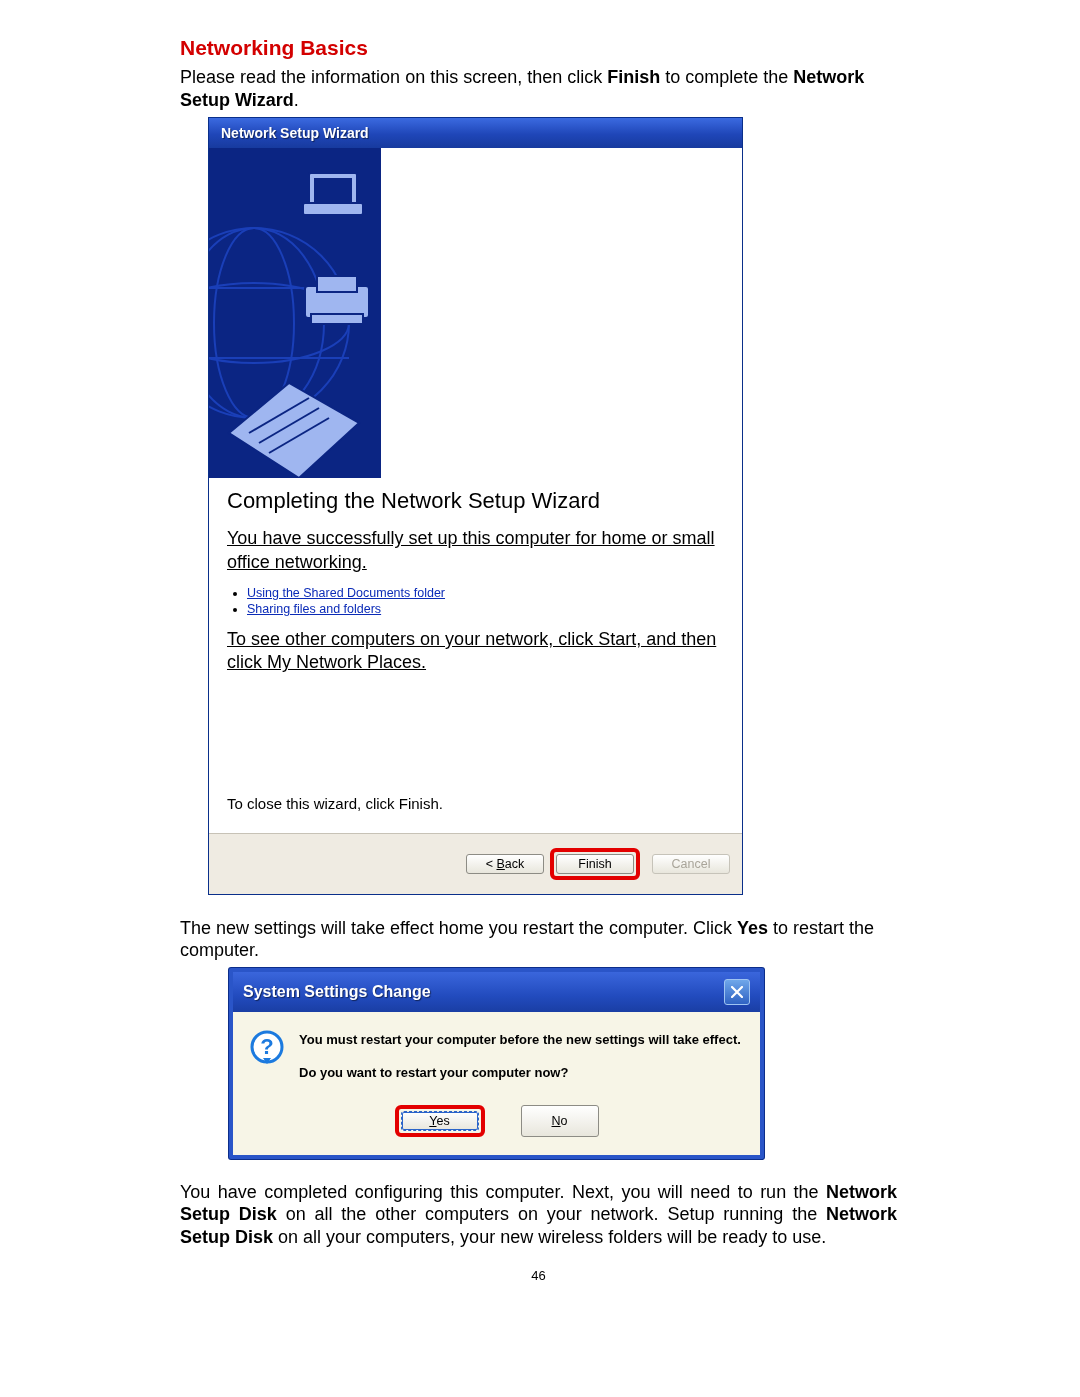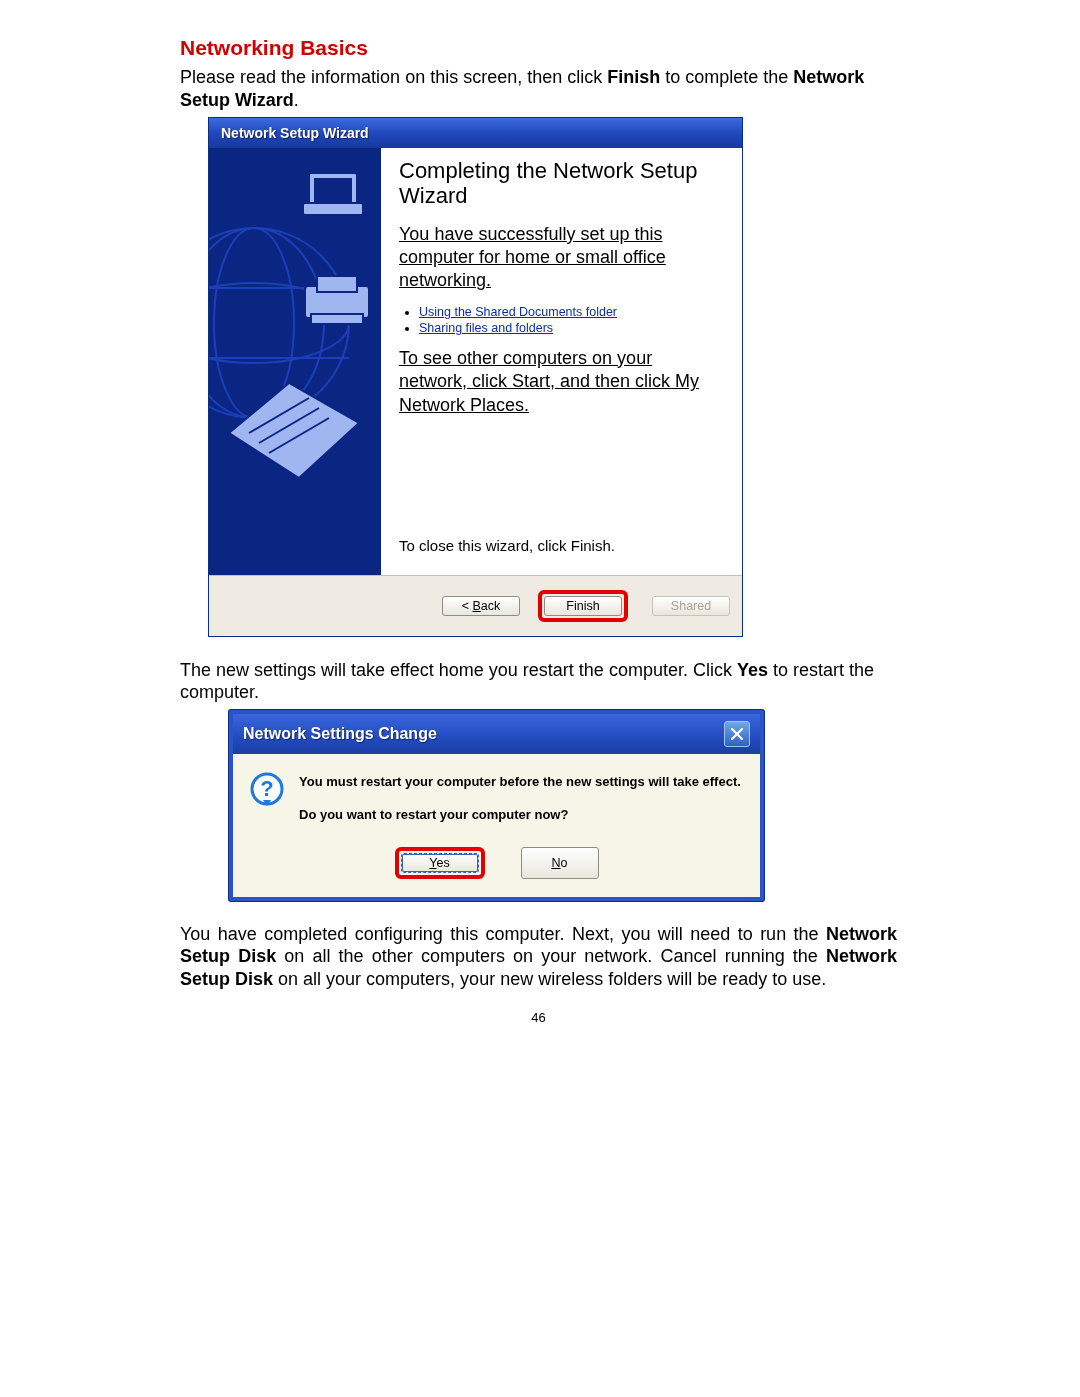--- a/index.html
+++ b/index.html
@@ -56,20 +56,21 @@
     border: 1px solid #9fc4f2;
     display: flex;
     align-items: center;
     justify-content: center;
     color: #fff;
     font-size: 16px;
   }
   .wiz-body {
     display: flex;
     background: #fff;
+    flex-direction: column;
   }
   .wiz-left {
     width: 172px;
     flex: none;
     background: #0b2583;
     position: relative;
     overflow: hidden;
   }
   .wiz-left svg { display:block; }
   .wiz-right {
@@ -103,21 +104,21 @@
   .wiz-close-note {
     font-size: 15px;
     margin-top: 120px;
   }
   .wiz-footer {
     background: #efebe2;
     border-top: 1px solid #c7c2b6;
     padding: 14px 12px 14px 12px;
     display: flex;
     justify-content: flex-end;
-    gap: 18px;
+    gap: 6px;
     align-items: center;
   }
   .xp-button {
     min-width: 78px;
     padding: 2px 10px;
     font-size: 12.5px;
     font-family: Tahoma, Arial, sans-serif;
     background: linear-gradient(to bottom,#ffffff,#e8e6dc);
     border: 1px solid #8d8c85;
     border-radius: 3px;
@@ -256,31 +257,31 @@
         <p class="wiz-close-note">To close this wizard, click Finish.</p>
       </div>
     </div>
     <div class="wiz-footer">
       <button class="xp-button">
         <span>&lt; </span><span class="u">B</span><span>ack</span>
       </button>
       <span class="finish-wrap">
         <button class="xp-button">Finish</button>
       </span>
-      <button class="xp-button disabled marginer">Shared</button>
+      <button class="xp-button disabled marginer">Cancel</button>
     </div>
   </div>
 
   <p class="body-text" style="margin-top:22px">
     <span>The new settings will take effect home you restart the computer.  Click </span><b>Yes</b><span> to restart the computer.</span>
   </p>
 
   <div class="restart-dialog">
     <div class="restart-title">
-      <span>Network Settings Change</span>
+      <span>System Settings Change</span>
       <div class="close-box" style="margin-left:auto">
         <svg width="12" height="12" viewBox="0 0 12 12">
             <path d="M1 1 L11 11 M11 1 L1 11" stroke="#fff" stroke-width="2.2" stroke-linecap="round"></path>
           </svg>
       </div>
     </div>
     <div class="restart-body">
       <div class="q-icon">
         <svg width="36" height="36" viewBox="0 0 36 36">
           <circle cx="18" cy="17" r="15" fill="#fff" stroke="#1c7adf" stroke-width="3"></circle>
@@ -299,17 +300,17 @@
           <span class="u">Y</span><span>es</span>
         </button>
       </span>
       <button class="xp-button">
         <span class="u">N</span><span>o</span>
       </button>
     </div>
   </div>
 
   <p class="body-text justify" style="margin-top:22px">
-    <span>You have completed configuring this computer.  Next, you will need to run the </span><b>Network Setup Disk</b><span> on all the other computers on your network.  Cancel running the </span><b>Network Setup Disk</b><span> on all your computers, your new wireless folders will be ready to use.</span>
+    <span>You have completed configuring this computer.  Next, you will need to run the </span><b>Network Setup Disk</b><span> on all the other computers on your network.  Setup running the </span><b>Network Setup Disk</b><span> on all your computers, your new wireless folders will be ready to use.</span>
   </p>
 
   <div class="page-number">46</div>
 </div>
 
 </body></html>

